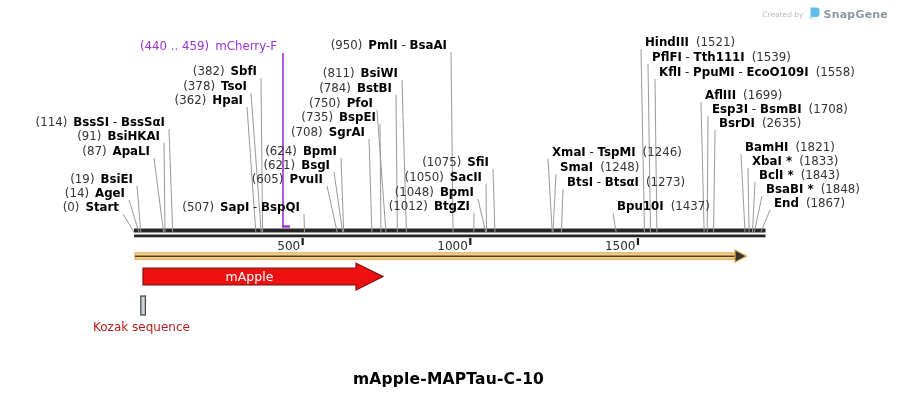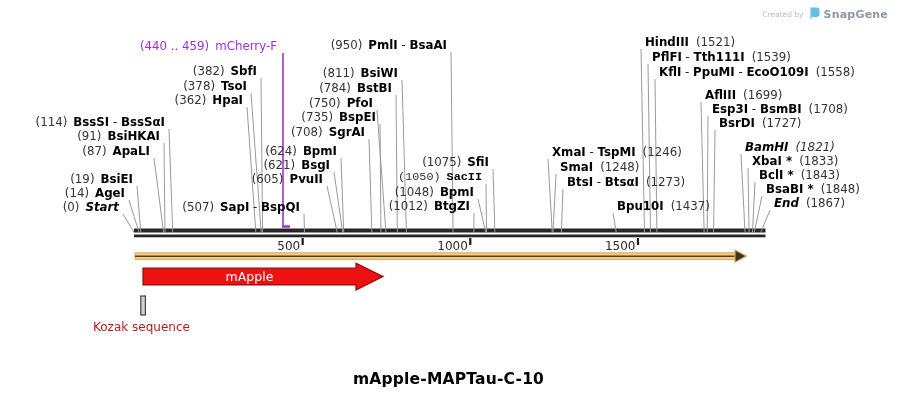--- a/index.html
+++ b/index.html
@@ -5,21 +5,21 @@
   html,body{margin:0;padding:0;background:#fff;}
   #canvas{position:relative;width:897px;height:410px;background:#fff;overflow:hidden;
           font-family:"DejaVu Sans","Liberation Sans",sans-serif;}
   #overlay{position:absolute;left:0;top:0;width:897px;height:410px;}
   .lbl{position:absolute;white-space:nowrap;font-size:11.8px;line-height:13px;color:#000;}
   .lbl .pos{font-weight:400;color:#333;}
   .lbl.pos-first .pos{margin-right:6px;}
   .lbl.name-first .pos{margin-left:7px;}
   .lbl .nm{font-weight:bold;color:#000;}
   .lbl .sep{font-weight:400;color:#222;}
-  .lbl.italic .nm{font-style:italic;}
+  .lbl.italic .nm{}
   .lbl.primer{font-weight:400;}
   .lbl.primer .pos{color:inherit;}
   .axis-num{position:absolute;white-space:nowrap;font-size:12px;line-height:13px;color:#2b2b2b;}
   #orf-label{position:absolute;text-align:center;color:#fff;font-size:12.5px;font-weight:400;}
   #kozak-label{position:absolute;font-size:12px;color:#b91c1c;}
   #title-block{position:absolute;left:0;top:370px;width:897px;text-align:center;}
   #map-title{font-size:15.5px;font-weight:bold;color:#000;letter-spacing:.2px;}
   #map-bp{font-size:12px;color:#222;margin-top:3px;}
   #watermark{position:absolute;top:5px;right:9px;display:flex;align-items:center;gap:4px;}
   #wm-created{font-size:7.5px;color:#b9c0c7;}
@@ -109,33 +109,33 @@
       <div class="lbl pos-first" style="top: 159px; right: 567px;"><span class="pos">(621)</span><span class="nm">BsgI</span></div>
       <div class="lbl pos-first" style="top: 145px; right: 560px;"><span class="pos">(624)</span><span class="nm">BpmI</span></div>
       <div class="lbl pos-first" style="top: 126px; right: 532px;"><span class="pos">(708)</span><span class="nm">SgrAI</span></div>
       <div class="lbl pos-first" style="top: 111px; right: 521px;"><span class="pos">(735)</span><span class="nm">BspEI</span></div>
       <div class="lbl pos-first" style="top: 97px; right: 524px;"><span class="pos">(750)</span><span class="nm">PfoI</span></div>
       <div class="lbl pos-first" style="top: 82px; right: 505px;"><span class="pos">(784)</span><span class="nm">BstBI</span></div>
       <div class="lbl pos-first" style="top: 67px; right: 499px; margin-left: 24px;"><span class="pos">(811)</span><span class="nm">BsiWI</span></div>
       <div class="lbl pos-first" style="top: 39px; right: 450px;"><span class="pos">(950)</span><span class="nm">PmlI<span class="sep"> - </span>BsaAI</span></div>
       <div class="lbl pos-first" style="top: 200px; right: 427px;"><span class="pos">(1012)</span><span class="nm">BtgZI</span></div>
       <div class="lbl pos-first" style="top: 186px; right: 423px;"><span class="pos">(1048)</span><span class="nm">BpmI</span></div>
-      <div class="lbl pos-first" style="top: 171px; right: 415px; font-family: Liberation Mono, monospace;"><span class="pos">(1050)</span><span class="nm">SacII</span></div>
+      <div class="lbl pos-first" style="top: 171px; right: 415px;"><span class="pos">(1050)</span><span class="nm">SacII</span></div>
       <div class="lbl pos-first" style="top: 156px; right: 408px;"><span class="pos">(1075)</span><span class="nm">SfiI</span></div>
       <div class="lbl name-first" style="top: 146px; left: 552px;"><span class="nm">XmaI<span class="sep"> - </span>TspMI</span><span class="pos">(1246)</span></div>
       <div class="lbl name-first" style="top: 161px; left: 560px;"><span class="nm">SmaI</span><span class="pos">(1248)</span></div>
       <div class="lbl name-first" style="top: 176px; left: 567px;"><span class="nm">BtsI<span class="sep"> - </span>BtsαI</span><span class="pos">(1273)</span></div>
       <div class="lbl name-first" style="top: 200px; left: 617px;"><span class="nm">Bpu10I</span><span class="pos">(1437)</span></div>
       <div class="lbl name-first" style="top: 36px; left: 645px;"><span class="nm">HindIII</span><span class="pos">(1521)</span></div>
       <div class="lbl name-first" style="top: 51px; left: 652px;"><span class="nm">PflFI<span class="sep"> - </span>Tth111I</span><span class="pos">(1539)</span></div>
       <div class="lbl name-first" style="top: 66px; left: 659px;"><span class="nm">KflI<span class="sep"> - </span>PpuMI<span class="sep"> - </span>EcoO109I</span><span class="pos">(1558)</span></div>
       <div class="lbl name-first" style="top: 89px; left: 705px;"><span class="nm">AflIII</span><span class="pos">(1699)</span></div>
       <div class="lbl name-first" style="top: 103px; left: 712px;"><span class="nm">Esp3I<span class="sep"> - </span>BsmBI</span><span class="pos">(1708)</span></div>
-      <div class="lbl name-first" style="top: 117px; left: 719px;"><span class="nm">BsrDI</span><span class="pos">(1727)</span></div>
-      <div class="lbl name-first" style="top: 141px; left: 745px; font-style: italic;"><span class="nm">BamHI</span><span class="pos">(1821)</span></div>
+      <div class="lbl name-first" style="top: 117px; left: 719px;"><span class="nm">BsrDI</span><span class="pos">(2635)</span></div>
+      <div class="lbl name-first" style="top: 141px; left: 745px;"><span class="nm">BamHI</span><span class="pos">(1821)</span></div>
       <div class="lbl name-first" style="top: 155px; left: 752px;"><span class="nm">XbaI *</span><span class="pos">(1833)</span></div>
       <div class="lbl name-first" style="top: 169px; left: 759px;"><span class="nm">BclI *</span><span class="pos">(1843)</span></div>
       <div class="lbl name-first" style="top: 183px; left: 766px;"><span class="nm">BsaBI *</span><span class="pos">(1848)</span></div>
       <div class="lbl name-first italic" style="top: 197px; left: 774px;"><span class="nm">End</span><span class="pos">(1867)</span></div>
       <div class="axis-num" style="right: 596.851px; top: 240px;">500</div>
       <div class="axis-num" style="right: 429.203px; top: 240px;">1000</div>
       <div class="axis-num" style="right: 261.554px; top: 240px;">1500</div>
       <div class="lbl pos-first primer" style="right: 620px; top: 40px; color: rgb(155, 48, 216);"><span class="pos">(440 .. 459)</span><span>mCherry-F</span></div>
     </div>
 

